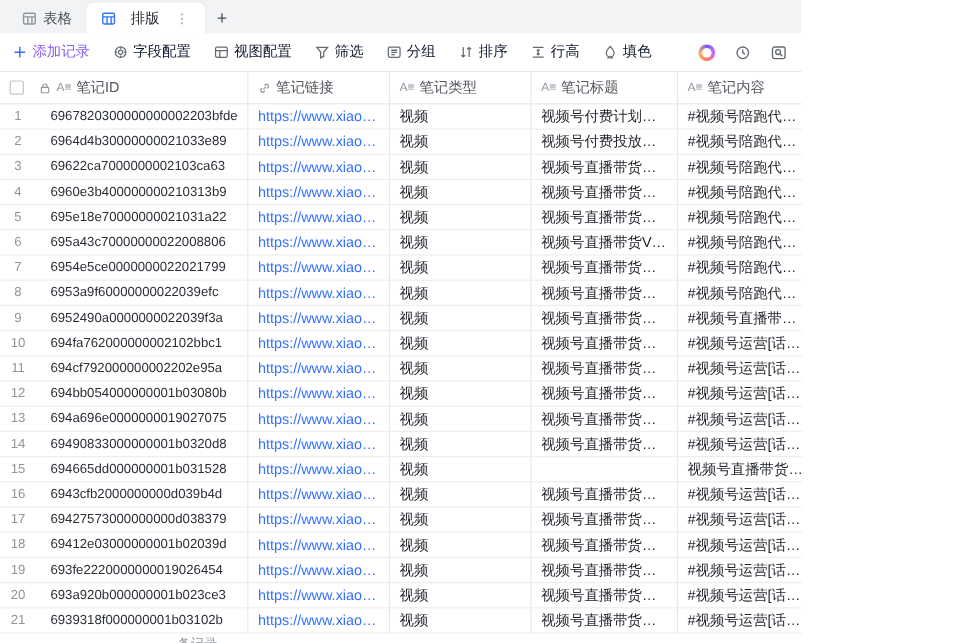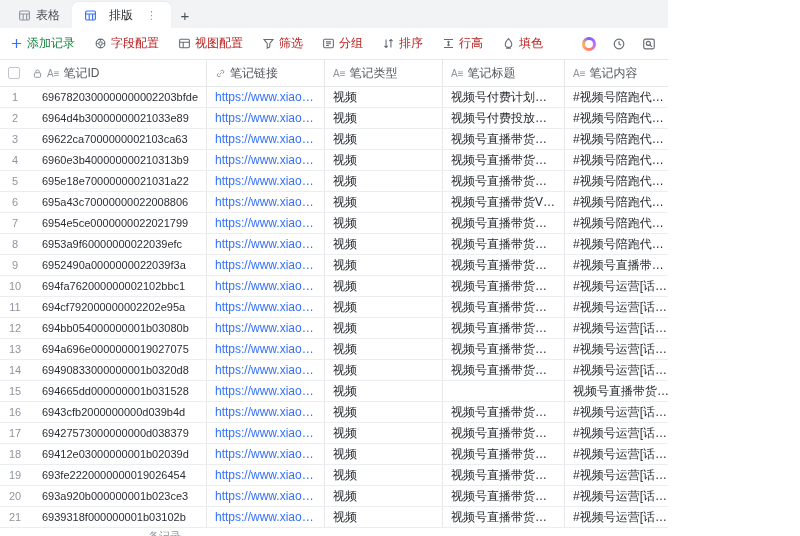--- a/index.html
+++ b/index.html
@@ -14,24 +14,24 @@
   .tab.active { background:#fff; color:#1f2329; box-shadow:0 -1px 2px rgba(0,0,0,.04);gap:12px; }
   .tab .ticon { color:#8f959e; display:flex; }
   .tab.active .ticon { color:#3370ff; }
   .tab-more { color:#8f959e; font-size:11px; letter-spacing:1px; padding:0 1px; cursor:pointer; }
   .tab-add { width:28px; height:26px; display:flex; align-items:center; justify-content:center;
              color:#4a4f57; font-size:15px; cursor:pointer; }
 
   
   .toolbar { height:32px; background:#fff; display:flex; align-items:center; padding:0 8px 0 10px;
              border-bottom:1px solid #e6e8ea; }
-  .tb-item { display:flex; align-items:center; gap:4px; font-size:12px; color:#b91c1c;
+  .tb-item { display:flex; align-items:center; gap:4px; font-size:12px; color:#0f172a;
              margin-right:19px; cursor:pointer; white-space:nowrap; }
   .tb-item svg { color:#646a73; }
-  .tb-item.primary { color:#15803d; }
+  .tb-item.primary { color:#8b5cf6; }
   .tb-item.primary svg { color:#3370ff; }
   .tb-right { margin-left:auto; display:flex; align-items:center; gap:16px; padding-right:4px; }
   .ai-ring { width:14px; height:14px; border-radius:50%;
              background:conic-gradient(#7b5cff,#c86bff,#ff7e62,#ffb35c,#7b5cff);
              display:flex; align-items:center; justify-content:center; cursor:pointer; }
   .ai-ring .hole { width:8px; height:8px; border-radius:50%; background:#fff; }
   .tb-icon-btn { display:flex; align-items:center; color:#646a73; cursor:pointer; }
 
   
   .table { width:800px; }

